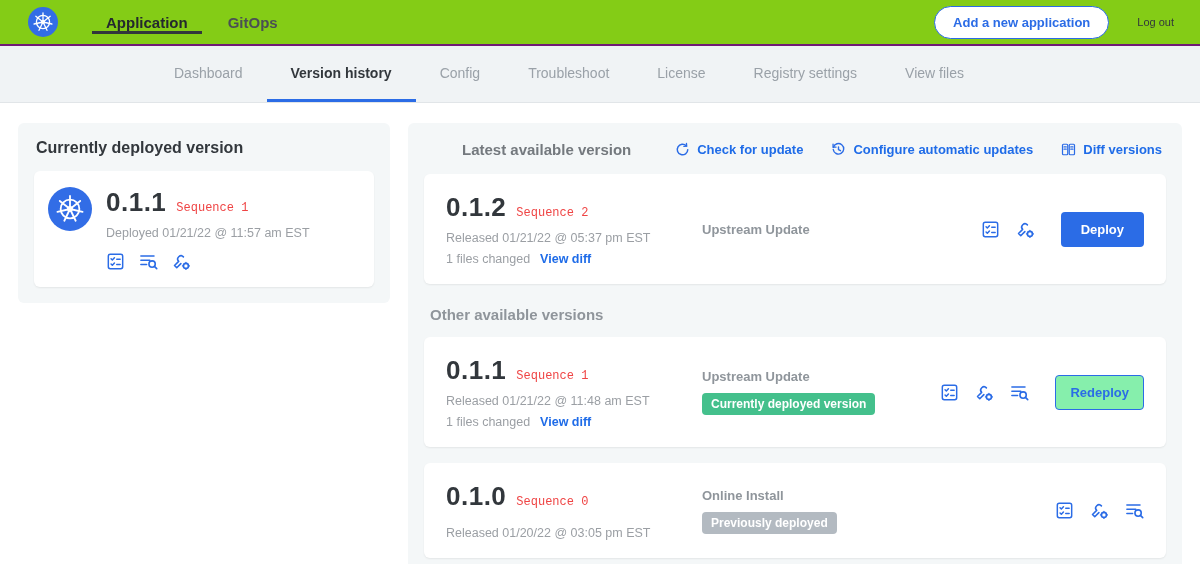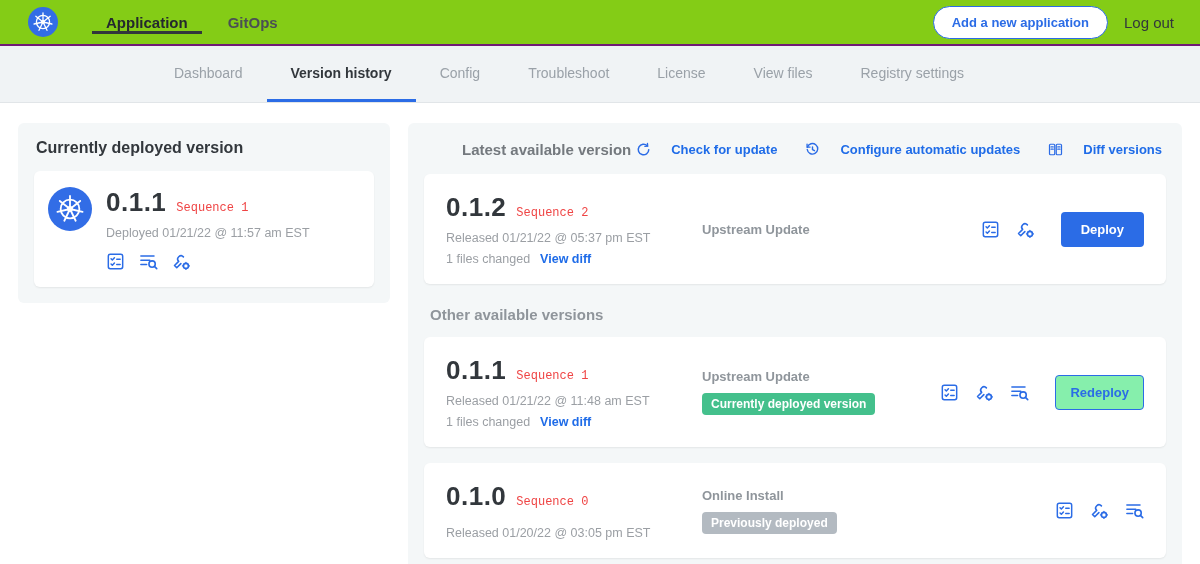--- a/index.html
+++ b/index.html
@@ -34,21 +34,21 @@
     cursor: pointer;
   }
   .topbar-tab.active { color: #24292e; font-weight: 700; border-bottom-color: #32373c; }
   .topbar-spacer { flex: 1; }
   .add-app-btn {
     align-self: center;
     background: #fff; border: 1px solid #2b6ce6; color: #2b6ce6;
     font-weight: 700; font-size: 13px; font-family: inherit;
     padding: 8px 18px; border-radius: 20px; cursor: pointer;
   }
-  .logout { align-self: center; margin-left: 16px; font-size: 15px; color: #32373c; cursor: pointer; }
+  .logout { align-self: center; margin-left: 28px; font-size: 11px; color: #32373c; cursor: pointer; }
 
   
   .subnav {
     display: flex; align-items: stretch;
     height: 57px; background: #f0f3f5;
     border-bottom: 1px solid #e1e5e8;
     padding-left: 150px;
   }
   .subnav-item {
     display: flex; align-items: center;
@@ -70,21 +70,21 @@
   .version-number { font-size: 26px; font-weight: 700; color: #32373c; letter-spacing: .5px; }
   .sequence { font-size: 12px; color: #ef4444; font-family: Liberation Mono, monospace; }
   .muted { font-size: 12.5px; color: #9b9fa4; }
   .deployed-info > .muted { margin-top: 8px; }
   .icon-row { display: flex; gap: 14px; margin-top: 12px; align-items: center; }
   .icn { width: 19px; height: 19px; color: #2b6ce6; cursor: pointer; flex: none; display: block; }
 
   .panel-header { display: flex; align-items: center; justify-content: space-between; margin-bottom: 16px; padding: 2px 4px 0 6px; }
   .panel-header-title { font-size: 15px; font-weight: 700; color: #74797e; margin-left: 32px; }
   .panel-actions { display: flex; gap: 28px; }
-  .panel-action { display: flex; gap: 20px; color: #1f6ce8; font-size: 13px; font-weight: 600; cursor: pointer; }
+  .panel-action { display: flex; gap: 7px; color: #1f6ce8; font-size: 13px; font-weight: 600; cursor: pointer; }
   .panel-action .icn { width: 15px; height: 15px; }
 
   .version-card { display: flex; align-items: center; padding: 18px 22px; }
   .version-card + .version-card { margin-top: 16px; }
   .vc-left { width: 256px; flex: none; }
   .vc-files { display: flex; gap: 10px; margin-top: 7px; align-items: baseline; }
   .view-diff { color: #1f6ce8; font-size: 12.5px; font-weight: 700; cursor: pointer; }
   .vc-mid { flex: 1; display: flex; flex-direction: column; gap: 9px; align-items: flex-start; }
   .vc-source { font-size: 13px; font-weight: 600; color: #8f959b; }
   .badge { font-size: 12px; font-weight: 700; color: #fff; padding: 4px 9px; border-radius: 4px; }
@@ -175,22 +175,22 @@
   <button class="add-app-btn">Add a new application</button>
   <div class="logout">Log out</div>
 </header>
 
 <nav class="subnav">
   <div class="subnav-item">Dashboard</div>
   <div class="subnav-item active">Version history</div>
   <div class="subnav-item">Config</div>
   <div class="subnav-item">Troubleshoot</div>
   <div class="subnav-item">License</div>
+  <div class="subnav-item">Registry settings</div>
   <div class="subnav-item">View files</div>
-  <div class="subnav-item">Registry settings</div>
 </nav>
 
 <main class="main">
 
   <section class="panel deployed-panel">
     <h2 class="panel-title">Currently deployed version</h2>
     <div class="card deployed-card">
       <span class="k8s-logo k8s-logo--lg">
         <svg>
             <use href="#icon-k8s"></use>

